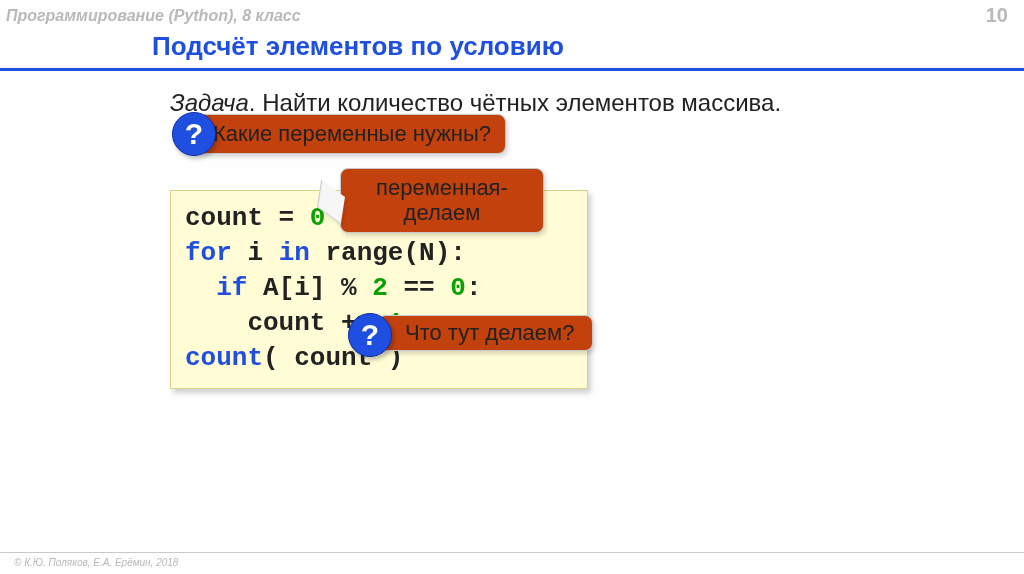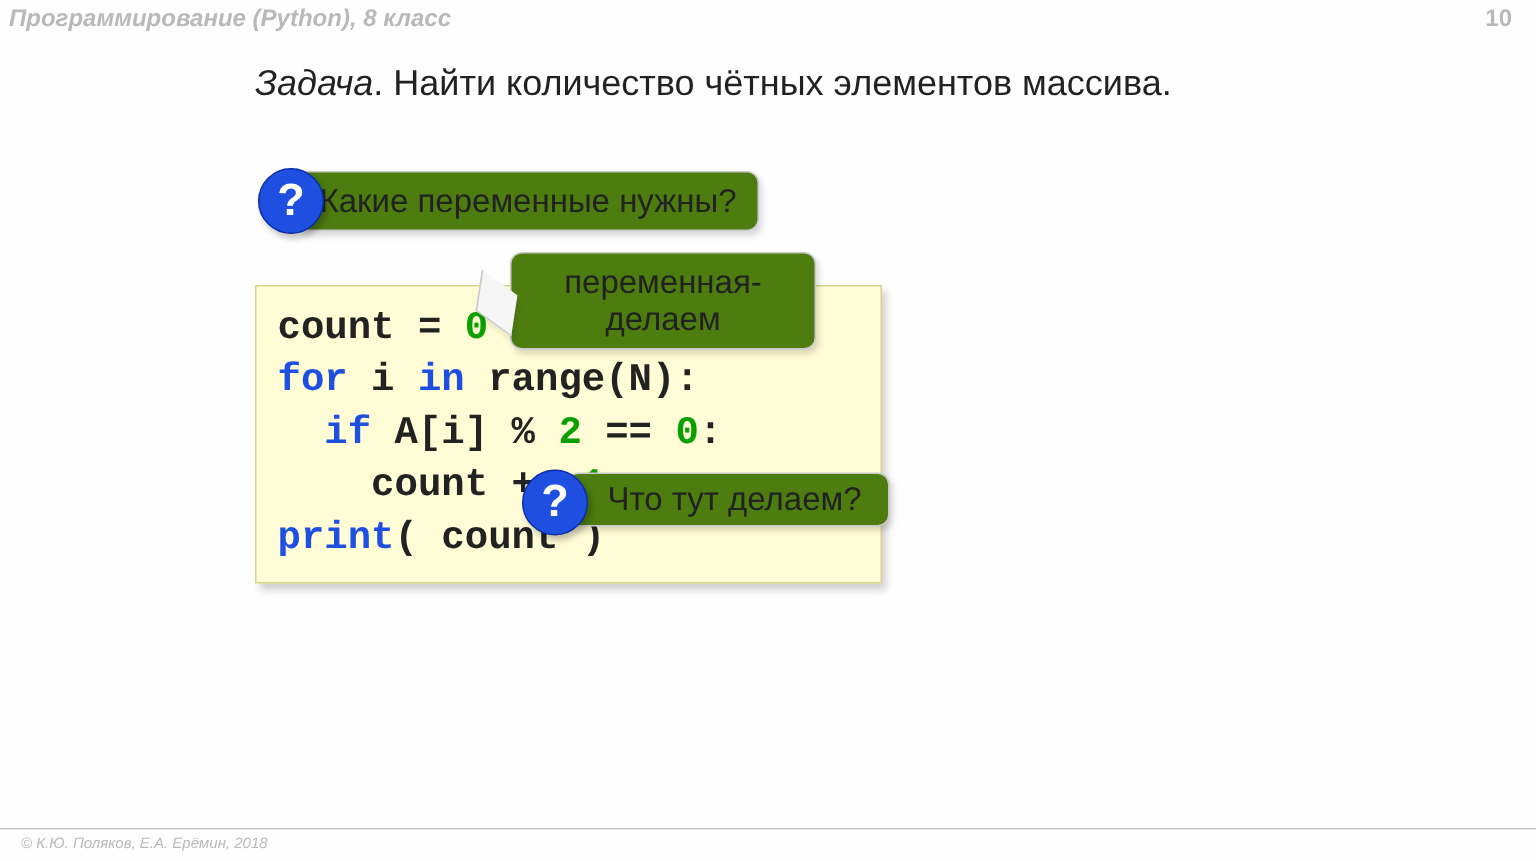--- a/index.html
+++ b/index.html
@@ -2,33 +2,33 @@
 <html><head>
 <meta charset="utf-8">
 <style>
   * { margin: 0; padding: 0; box-sizing: border-box; }
   html, body { width: 1024px; height: 574px; font-family: Arial, Helvetica, sans-serif; background: #fefefe; overflow: hidden; }
 
   .slide { position: relative; width: 1024px; height: 574px; }
 
   .header { display: flex; justify-content: space-between; align-items: center; padding: 4px 12px 2px 6px; font-weight: bold; }
   .course-title { font-style: italic; color: #b9b9b9; font-size: 16px; }
-  .page-num { color: #b9b9b9; font-size: 16px; padding-right: 4px; }
+  .page-num { color: #b9b9b9; font-size: 20px; padding-right: 4px; }
 
   .title-bar { padding: 2px 0 6px 152px; border-bottom: 3px solid #1f4fe0; }
   .title-text { color: #1f4fe0; font-size: 26px; font-weight: bold; }
 
   .content { position: relative; padding: 18px 4px 0 170px; }
 
   .task-line { font-size: 24px; color: #222; }
   .task-line .ital { font-style: italic; }
 
   .callout {
     position: absolute;
-    background: #4d7c0f;
+    background: #c2410c;
     border: 1px solid #c9c9c9;
     border-radius: 8px;
     padding: 6px 14px;
     font-size: 22px;
     color: #222;
     box-shadow: 2px 3px 4px rgba(0,0,0,.15);
     text-align: center;
     line-height: 1.15;
   }
   
@@ -98,39 +98,42 @@
 </head>
 <body>
 
 <div class="slide">
 
   <div class="header">
     <div class="course-title">Программирование (Python), 8 класс</div>
     <div class="page-num">10</div>
   </div>
 
+  <div class="title-bar">
+    <span class="title-text">Подсчёт элементов по условию</span>
+  </div>
 
   <div class="content">
     <div class="task-line">
       <span class="ital">Задача</span><span>. Найти количество чётных элементов массива.</span>
     </div>
   </div>
 
   <div class="badge badge1">
     <span>?</span>
   </div>
   <div class="callout callout1">
     <span>Какие переменные нужны?</span>
   </div>
 
   <div class="codebox"><span>count = </span><span class="num">0</span>
 <span class="kw">for</span><span> i </span><span class="kw">in</span><span> range(N):</span>
 <span>  </span><span class="kw">if</span><span> A[i] % </span><span class="num">2</span><span> == </span><span class="num">0</span><span>:</span>
 <span>    count += </span><span class="num">1</span>
-<span class="kw">print</span><span>( count )</span></div>
+<span class="kw">count</span><span>( count )</span></div>
 
   <div class="callout callout2">
     <div class="tail-shape"></div>
     <span>переменная-</span><br>
     <span>делаем</span>
   </div>
 
   <div class="badge badge3">
     <span>?</span>
   </div>

